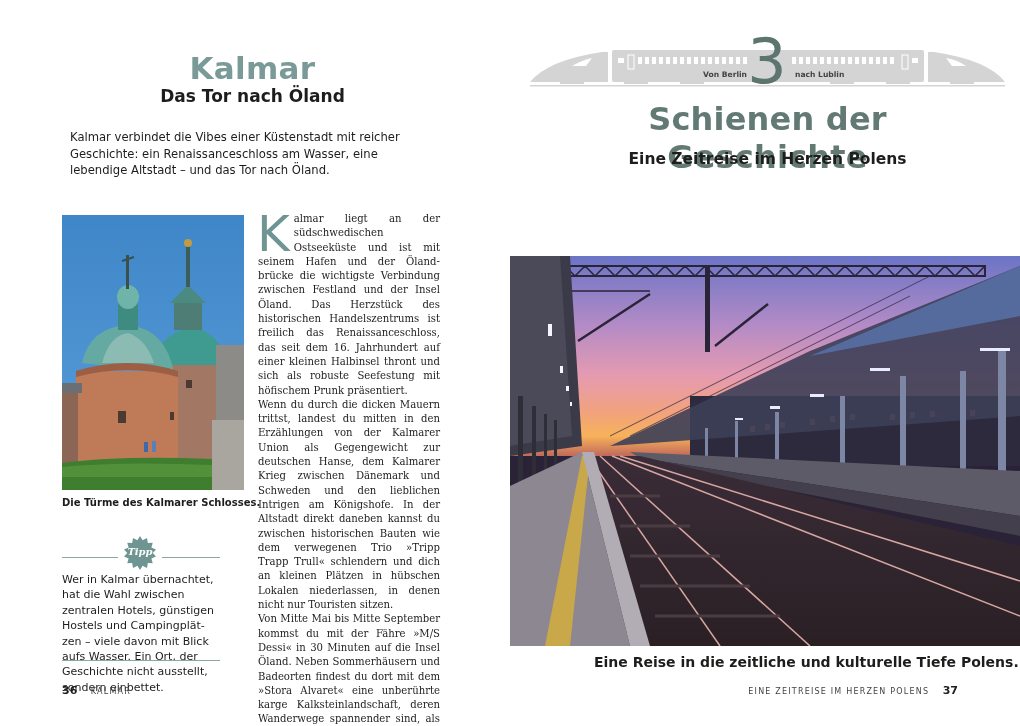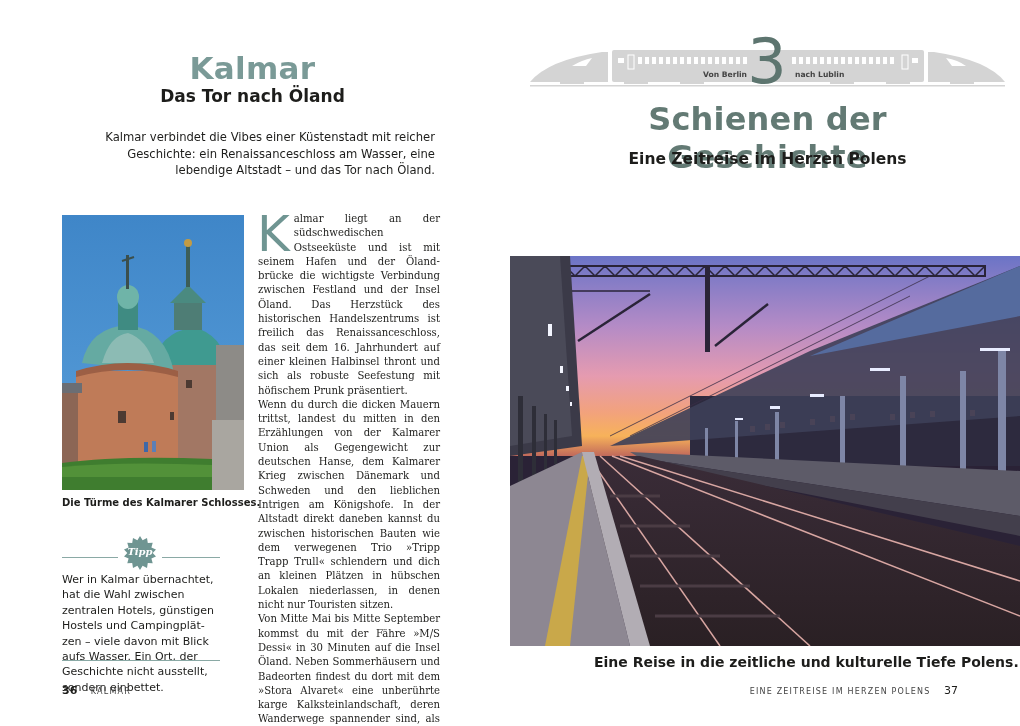--- a/index.html
+++ b/index.html
@@ -14,21 +14,21 @@
     position: absolute; left: 60px; width: 385px; top: 50px;
     text-align: center; font-size: 31px; font-weight: bold; color: #7a9a97;
     letter-spacing: 0.3px;
   }
   .subtitle-left {
     position: absolute; left: 60px; width: 385px; top: 86px;
     text-align: center; font-size: 17px; color: #1d1d1b;
   }
   .intro-left {
     position: absolute; left: 70px; width: 365px; top: 129px;
-    text-align: right; font-size: 11.6px; line-height: 16.5px; color: #1d1d1b;
+    text-align: left; font-size: 11.6px; line-height: 16.5px; color: #1d1d1b;
   }
 
   .photo-castle {
     position: absolute; left: 62px; top: 215px; width: 182px; height: 275px;
     overflow: hidden;
     background: linear-gradient(180deg, #3f86c8 0%, #4f95d3 60%, #61a3d8 100%);
   }
   .photo-castle svg { display: block; }
 
   .caption-left {
@@ -91,21 +91,21 @@
 
   .photo-station {
     position: absolute; left: 0; top: 256px; width: 510px; height: 390px; overflow: hidden;
     background: #2a2236;
   }
   .photo-station svg { display: block; }
 
   .caption-right { position: absolute; left: 68px; top: 654px; font-size: 14px; font-weight: bold; color: #1d1d1b; padding-left: 16px; }
 
   .folio-right { position: absolute; right: 62px; top: 684px; font-size: 11px; color: #1d1d1b; text-align: right; }
-  .folio-right .num { font-weight: normal; margin-left: 10px; margin-top: 48px; }
+  .folio-right .num { font-weight: bold; margin-left: 10px; margin-top: 48px; }
   .folio-right .run { font-size: 8px; letter-spacing: 1.2px; color: #444; }
 </style>
 </head>
 <body>
 
 <div class="page page-left">
   <h1 class="title-left">Kalmar</h1>
   <h2 class="subtitle-left">Das Tor nach Öland</h2>
   <p class="intro-left">Kalmar verbindet die Vibes einer Küstenstadt mit reicher Geschichte: ein Renaissanceschloss am Wasser, eine lebendige Altstadt – und das Tor nach Öland.</p>
 

